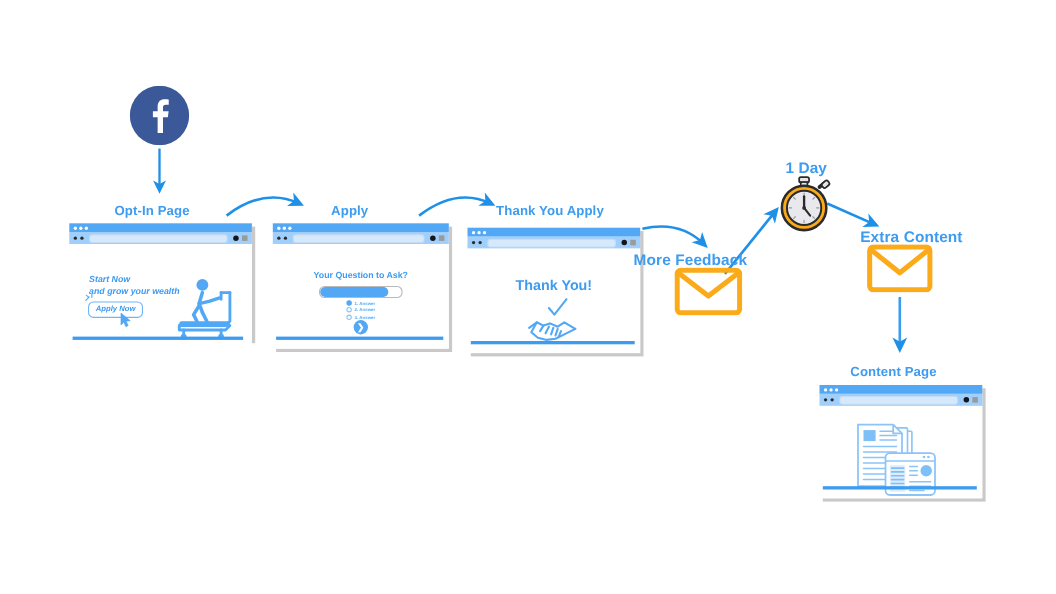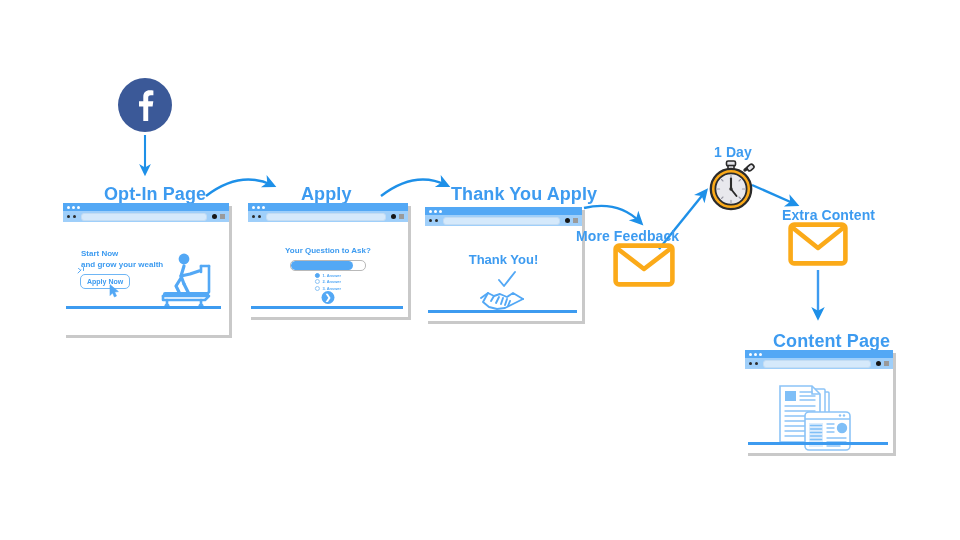--- a/index.html
+++ b/index.html
@@ -21,21 +21,21 @@
     height: 540px;
   }
   .node {
     position: absolute;
   }
   
   .step-label {
     position: absolute;
     color: #3D9BF0;
     font-weight: bold;
-    font-size: 18px;
+    font-size: 12px;
     letter-spacing: 0.1px;
     white-space: nowrap;
     font-family: "Liberation Sans", sans-serif;
   }
   .step-label.small {
     font-size: 14px;
   }
   
   .browser {
     position: absolute;
@@ -255,21 +255,21 @@
     <circle cx="27" cy="27" r="27" fill="#3B5998"></circle>
     <path d="M30.2,43 L30.2,28.6 L34.6,28.6 L35.3,23.2 L30.2,23.2 L30.2,19.8
              C30.2,18.3 30.7,17.3 32.9,17.3 L35.4,17.3 L35.4,12.5
              C34.9,12.4 33.4,12.3 31.6,12.3 C27.9,12.3 25.3,14.6 25.3,18.9
              L25.3,23.2 L21,23.2 L21,28.6 L25.3,28.6 L25.3,43 Z" fill="#FFFFFF"></path>
   </svg>
 </div>
 
 <div class="step-label" style="left:104px; top:184px;">Opt-In Page</div>
 
-<div class="browser" style="left:63px; top:203px; width:166px; height:132px;">
+<div class="browser" style="left:63px; top:203px; width:166px; height:106px;font-style:italic;">
   <div class="browser-titlebar">
     <span class="tb-dots">
         <i></i>
         <i></i>
         <i></i>
       </span>
   </div>
   <div class="browser-toolbar">
     <span class="nav-dot"></span>
     <span class="nav-dot"></span>

